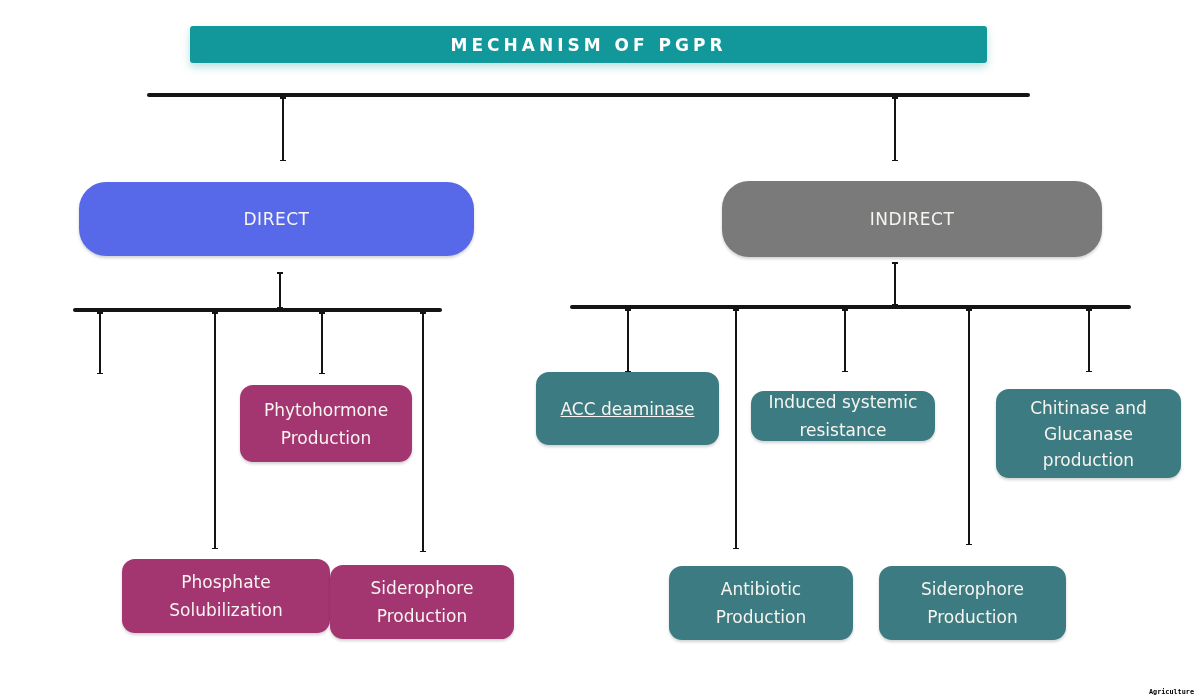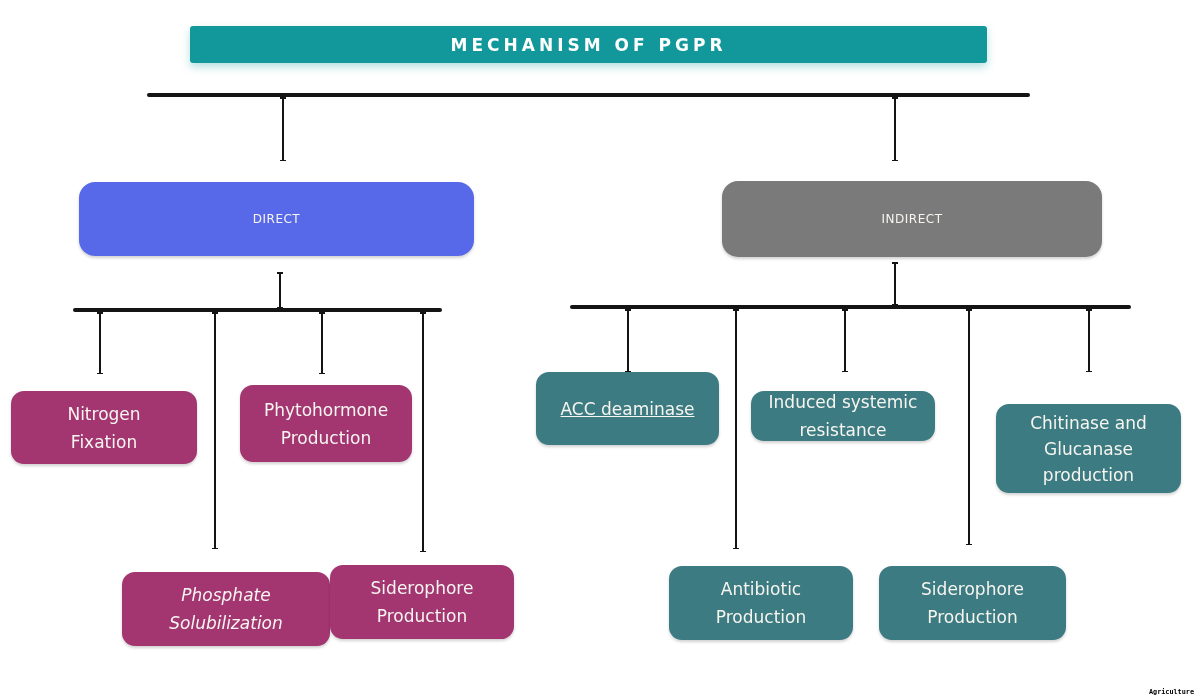--- a/index.html
+++ b/index.html
@@ -37,34 +37,34 @@
     position: absolute;
     display: flex;
     flex-direction: column;
     align-items: center;
     justify-content: center;
     color: #f7f5f0;
     text-align: center;
     box-shadow: 0 2px 3px rgba(0,0,0,0.18);
   }
   .root {
-    border-radius: 16px;
-    font-size: 12px;
+    border-radius: 27px;
+    font-size: 17px;
     letter-spacing: 0.5px;
   }
   .root.direct { background: var(--c-direct); }
   .root.indirect { background: var(--c-indirect); align-items: center; }
   .leaf {
     border-radius: 13px;
     font-size: 17px;
     line-height: 28px;
   }
   .leaf.magenta { background: var(--c-leaf-direct); }
   .leaf.teal { background: var(--c-leaf-indirect); }
-  .leaf.tight { line-height: 26px; margin-top: 15px; }
+  .leaf.tight { line-height: 26px; }
   .hline {
     position: absolute;
     background: var(--c-line);
     height: 4px;
     border-radius: 2px;
   }
   .vline {
     position: absolute;
     width: 1.5px;
     background: var(--c-line);
@@ -119,29 +119,25 @@
   <div class="vline" style="left:422px; top:312px; height:240px;"></div>
 
   <div class="vline" style="left:894px; top:262px; height:43px;"></div>
   <div class="hline" style="left:570px; top:305px; width:561px;"></div>
   <div class="vline" style="left:627px;  top:309px; height:63px;"></div>
   <div class="vline" style="left:735px;  top:309px; height:240px;"></div>
   <div class="vline" style="left:844px;  top:309px; height:63px;"></div>
   <div class="vline" style="left:968px;  top:309px; height:236px;"></div>
   <div class="vline" style="left:1088px; top:309px; height:63px;"></div>
 
-  <div class="node leaf magenta" style="left:11px; top:391px; width:186px; height:73px;">
-    <span>Nitrogen</span>
-    <span>Fixation</span>
-  </div>
   <div class="node leaf magenta" style="left:240px; top:385px; width:172px; height:77px;justify-content:center;">
     <span>Phytohormone</span>
     <span>Production</span>
   </div>
-  <div class="node leaf magenta" style="left:122px; top:572px; width:208px; height:74px;font-style:italic;">
+  <div class="node leaf magenta" style="left:122px; top:559px; width:208px; height:74px;">
     <span>Phosphate</span>
     <span>Solubilization</span>
   </div>
   <div class="node leaf magenta" style="left:330px; top:565px; width:184px; height:74px;">
     <span>Siderophore</span>
     <span>Production</span>
   </div>
 
   <div class="node leaf teal" style="left:536px; top:372px; width:183px; height:73px;text-decoration:underline;">
     <span>ACC deaminase</span>

